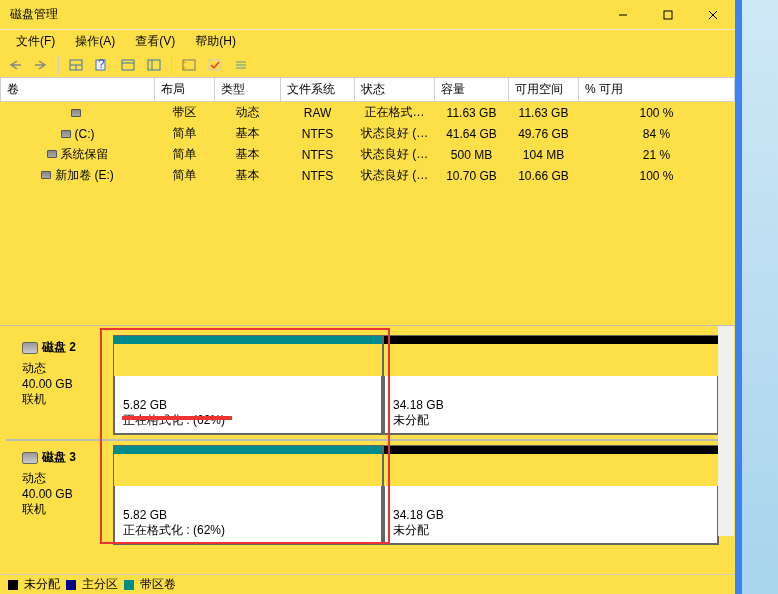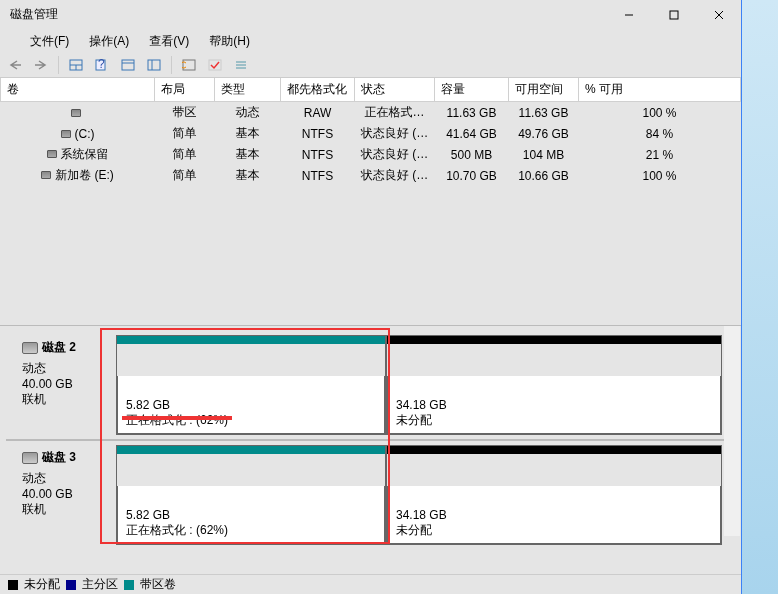--- a/index.html
+++ b/index.html
@@ -1,22 +1,22 @@
 <!DOCTYPE html>
 <html><head>
 <meta charset="utf-8">
 <style>
   * { box-sizing: border-box; margin: 0; padding: 0; font-family: "Microsoft YaHei", "Segoe UI", Tahoma, sans-serif; font-size: 12px; }
   body { background: #fff; width: 778px; height: 594px; overflow: hidden; position: relative; }
-  .window { width: 742px; height: 594px; background: #e5e5e5; border-right: 1px solid #3b82f6; position: relative; display: flex; flex-direction: column; }
+  .window { width: 742px; height: 594px; background: #fde047; border-right: 7px solid #3b82f6; position: relative; display: flex; flex-direction: column; }
   .titlebar { height: 30px; display: flex; align-items: center; padding: 0 0 0 10px; border-bottom: 1px solid #e5e5e5; }
   .titlebar-title { flex: 1; }
   .title-controls { display: flex; height: 100%; }
   .title-controls div { width: 45px; display: flex; align-items: center; justify-content: center; font-size: 13px; }
-  .menubar { height: 22px; display: flex; align-items: center; padding: 0 20px; }
+  .menubar { height: 22px; display: flex; align-items: center; padding: 0 6px; }
   .menubar span { padding: 2px 10px; }
   .toolbar { height: 26px; display: flex; align-items: center; padding: 0 4px; border-bottom: 1px solid #ccc; gap: 4px; }
   .tbtn { width: 22px; height: 22px; display: flex; align-items: center; justify-content: center; border: 1px solid transparent; }
   .tdiv { width: 1px; height: 18px; background: #ccc; margin: 0 2px; }
   .grid { flex: 0 0 248px; overflow: auto; border-bottom: 1px solid #bbb; }
   table { width: 100%; border-collapse: collapse; table-layout: fixed; }
   th { text-align: left; font-weight: normal; padding: 3px 6px; border: 1px solid #d0d0d0; border-top: none; background: #fff; height: 20px; }
   td { padding: 2px 6px; white-space: nowrap; overflow: hidden; text-align: center; }
   .vol-icon { display: inline-block; width: 10px; height: 8px; background: linear-gradient(#888,#aaa); margin-right: 4px; border: 1px solid #555; border-radius: 1px; }
   .lower { flex: 1; overflow: auto; position: relative; padding: 5px 6px 4px 6px;}
@@ -141,21 +141,21 @@
           <col style="width:80px">
           <col style="width:74px">
           <col style="width:70px">
           <col>
         </colgroup>
       <thead>
           <tr>
         <th>卷</th>
         <th>布局</th>
         <th>类型</th>
-        <th>都先格式化</th>
+        <th>文件系统</th>
         <th>状态</th>
         <th>容量</th>
         <th>可用空间</th>
         <th>% 可用</th>
       </tr>
         </thead>
       <tbody id="tbody">
           <tr>
             <td><span class="vol-icon"></span></td>
             <td>带区</td>

